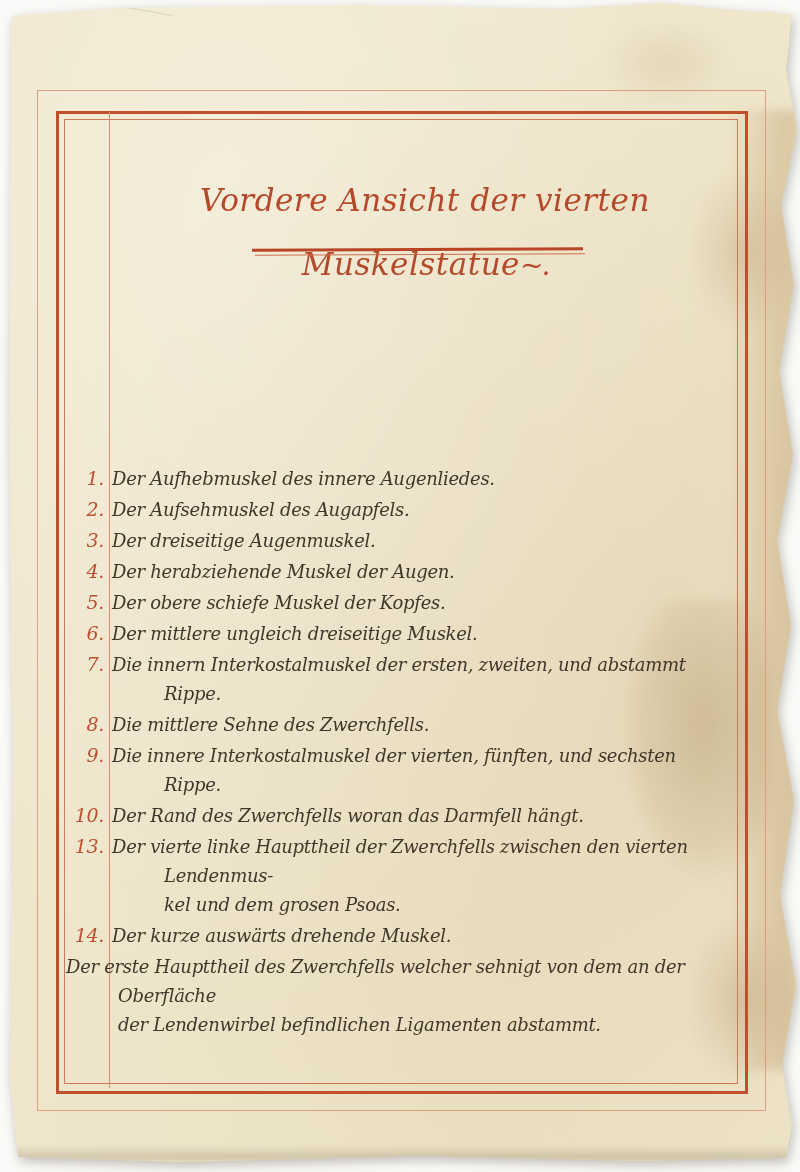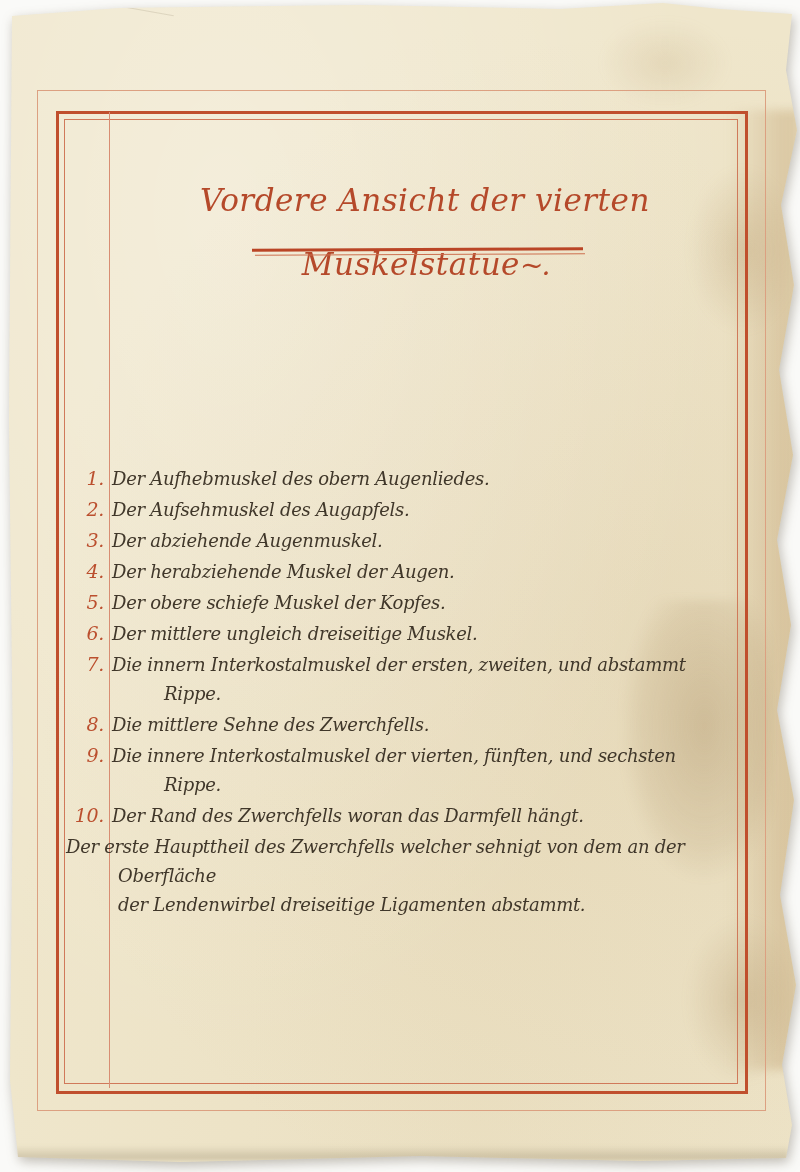--- a/index.html
+++ b/index.html
@@ -100,33 +100,33 @@
 
       <div class="title"><span>Vordere Ansicht der vierten Muskelstatue</span><span class="title-flourish">~.</span></div>
       <div class="underline-thick"></div>
       <div class="underline-thin"></div>
 
       <div class="list">
 
         <div class="row">
           <span class="num">1.</span>
           <span class="txt">
-              <span class="line">Der Aufhebmuskel des obern Augenliedes.</span>
+              <span class="line">Der Aufhebmuskel des innere Augenliedes.</span>
             </span>
         </div>
         <div class="row">
           <span class="num">2.</span>
           <span class="txt">
               <span class="line">Der Aufsehmuskel des Augapfels.</span>
             </span>
         </div>
         <div class="row">
           <span class="num">3.</span>
           <span class="txt">
-              <span class="line">Der abziehende Augenmuskel.</span>
+              <span class="line">Der dreiseitige Augenmuskel.</span>
             </span>
         </div>
         <div class="row">
           <span class="num">4.</span>
           <span class="txt">
               <span class="line">Der herabziehende Muskel der Augen.</span>
             </span>
         </div>
         <div class="row">
           <span class="num">5.</span>
@@ -158,22 +158,35 @@
               <span class="line">Die innere Interkostalmuskel der vierten, fünften, und sechsten Rippe.</span>
             </span>
         </div>
         <div class="row">
           <span class="num">10.</span>
           <span class="txt">
               <span class="line">Der Rand des Zwerchfells woran das Darmfell hängt.</span>
             </span>
         </div>
         <div class="row">
+          <span class="num">13.</span>
+          <span class="txt">
+            <span class="line">Der vierte linke Haupttheil der Zwerchfells zwischen den vierten Lendenmus-</span>
+            <span class="line2">kel und dem grosen Psoas.</span>
+          </span>
+        </div>
+        <div class="row">
+          <span class="num">14.</span>
+          <span class="txt">
+              <span class="line">Der kurze auswärts drehende Muskel.</span>
+            </span>
+        </div>
+        <div class="row">
           <span class="txt">
             <span class="line">Der erste Haupttheil des Zwerchfells welcher sehnigt von dem an der Oberfläche</span>
-            <span class="line2">der Lendenwirbel dreiseitige Ligamenten abstammt.</span>
+            <span class="line2">der Lendenwirbel befindlichen Ligamenten abstammt.</span>
           </span>
         </div>
 
       </div>
     </div>
   </div>
 </div>
 
 </body></html>

